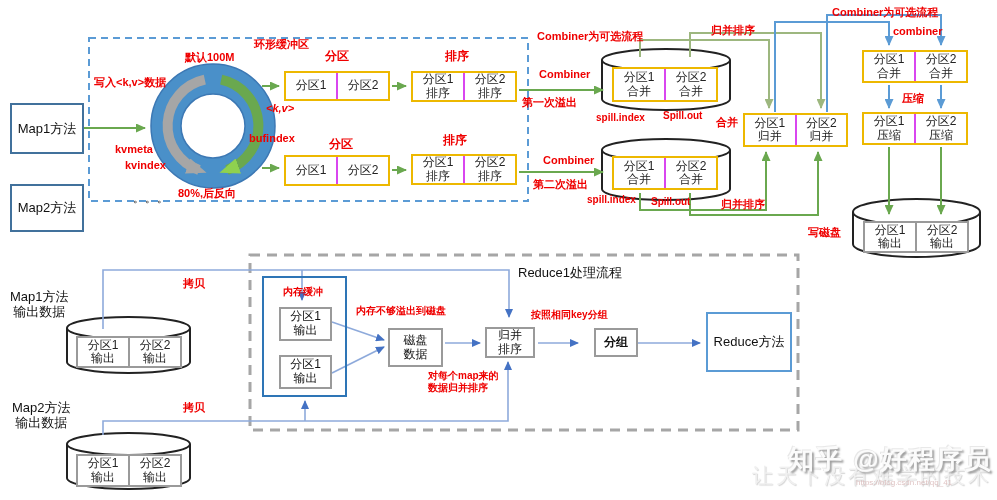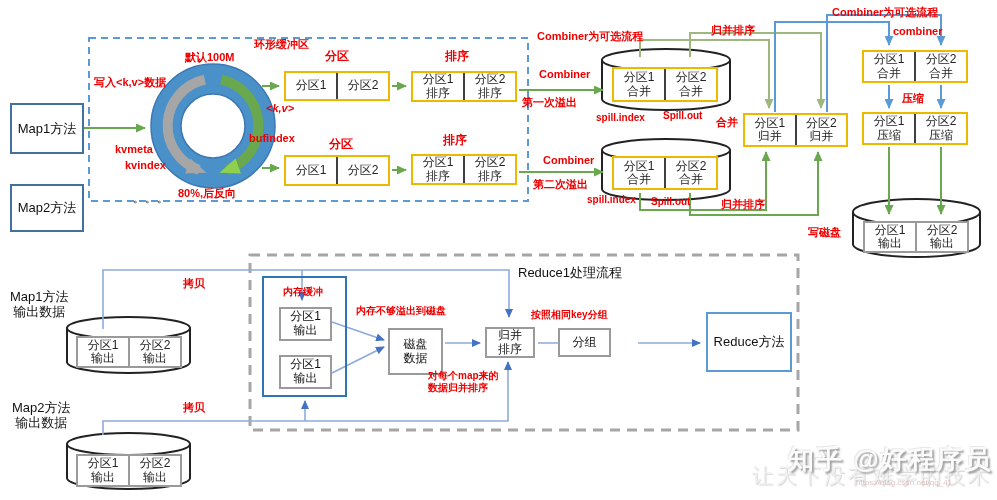--- a/index.html
+++ b/index.html
@@ -4,21 +4,21 @@
 <style>
   html,body{margin:0;padding:0;background:#fff;}
   .stage{position:relative;width:997px;height:500px;background:#fff;overflow:hidden;
          font-family:"Liberation Sans",sans-serif;color:#111;}
   svg.layer{position:absolute;left:0;top:0;z-index:1;}
   .pair,.box,.lbl,.wm{position:absolute;box-sizing:border-box;z-index:2;}
   
   .pair{display:flex;background:#fff;border:2px solid #edb800;}
   .pair .cell{flex:1;display:flex;align-items:center;justify-content:center;text-align:center;
               font-size:12px;line-height:1.12;white-space:pre-line;color:#222;}
-  .pair .cell + .cell{border-left:2px solid #404040;}
+  .pair .cell + .cell{border-left:2px solid #d946ef;}
   .gpair{border-color:#9a9a9a;}
   .gpair .cell + .cell{border-left-color:#9a9a9a;}
   
   .box{background:#fff;display:flex;align-items:center;justify-content:center;text-align:center;
        white-space:pre-line;line-height:1.2;font-size:13px;}
   .mapbox{border:2px solid #41719c;}
   .gbox{border:2px solid #9a9a9a;font-size:12px;line-height:1.15;}
   .membuf{border:2px solid #2e75b6;background:transparent;}
   .reducebox{border:2px solid #5b9bd5;font-size:13px;}
   
@@ -207,25 +207,25 @@
 输出</div>
     <div class="cell">分区2
 输出</div>
   </div>
 
   <div class="box membuf" style="left:262px;top:276px;width:85px;height:121px;"></div>
   <div class="box gbox" style="left:279px;top:307px;width:53px;height:34px;"><span>分区1
 输出</span></div>
   <div class="box gbox" style="left:279px;top:355px;width:53px;height:34px;"><span>分区1
 输出</span></div>
-  <div class="box gbox" style="left:388px;top:328px;width:55px;height:47px;"><span>磁盘
+  <div class="box gbox" style="left:388px;top:328px;width:55px;height:39px;"><span>磁盘
 数据</span></div>
   <div class="box gbox" style="left:485px;top:327px;width:50px;height:31px;"><span>归并
 排序</span></div>
-  <div class="box gbox" style="left:558px;top:328px;width:53px;height:29px;"><span>分组</span></div>
+  <div class="box gbox" style="left:594px;top:328px;width:44px;height:29px;font-weight:bold;"><span>分组</span></div>
   <div class="box reducebox" style="left:706px;top:312px;width:86px;height:60px;"><span>Reduce方法</span></div>
 
   <div class="lbl red" style="left:94px;top:76px;">写入&lt;k,v&gt;数据</div>
   <div class="lbl red" style="left:185px;top:51px;">默认100M</div>
   <div class="lbl red" style="left:254px;top:38px;">环形缓冲区</div>
   <div class="lbl red red12" style="left:325px;top:49px;">分区</div>
   <div class="lbl red red12" style="left:445px;top:49px;">排序</div>
   <div class="lbl red red12" style="left:329px;top:137px;">分区</div>
   <div class="lbl red red12" style="left:443px;top:133px;">排序</div>
   <div class="lbl red" style="left:266px;top:102px;font-style:italic;">&lt;k,v&gt;</div>

